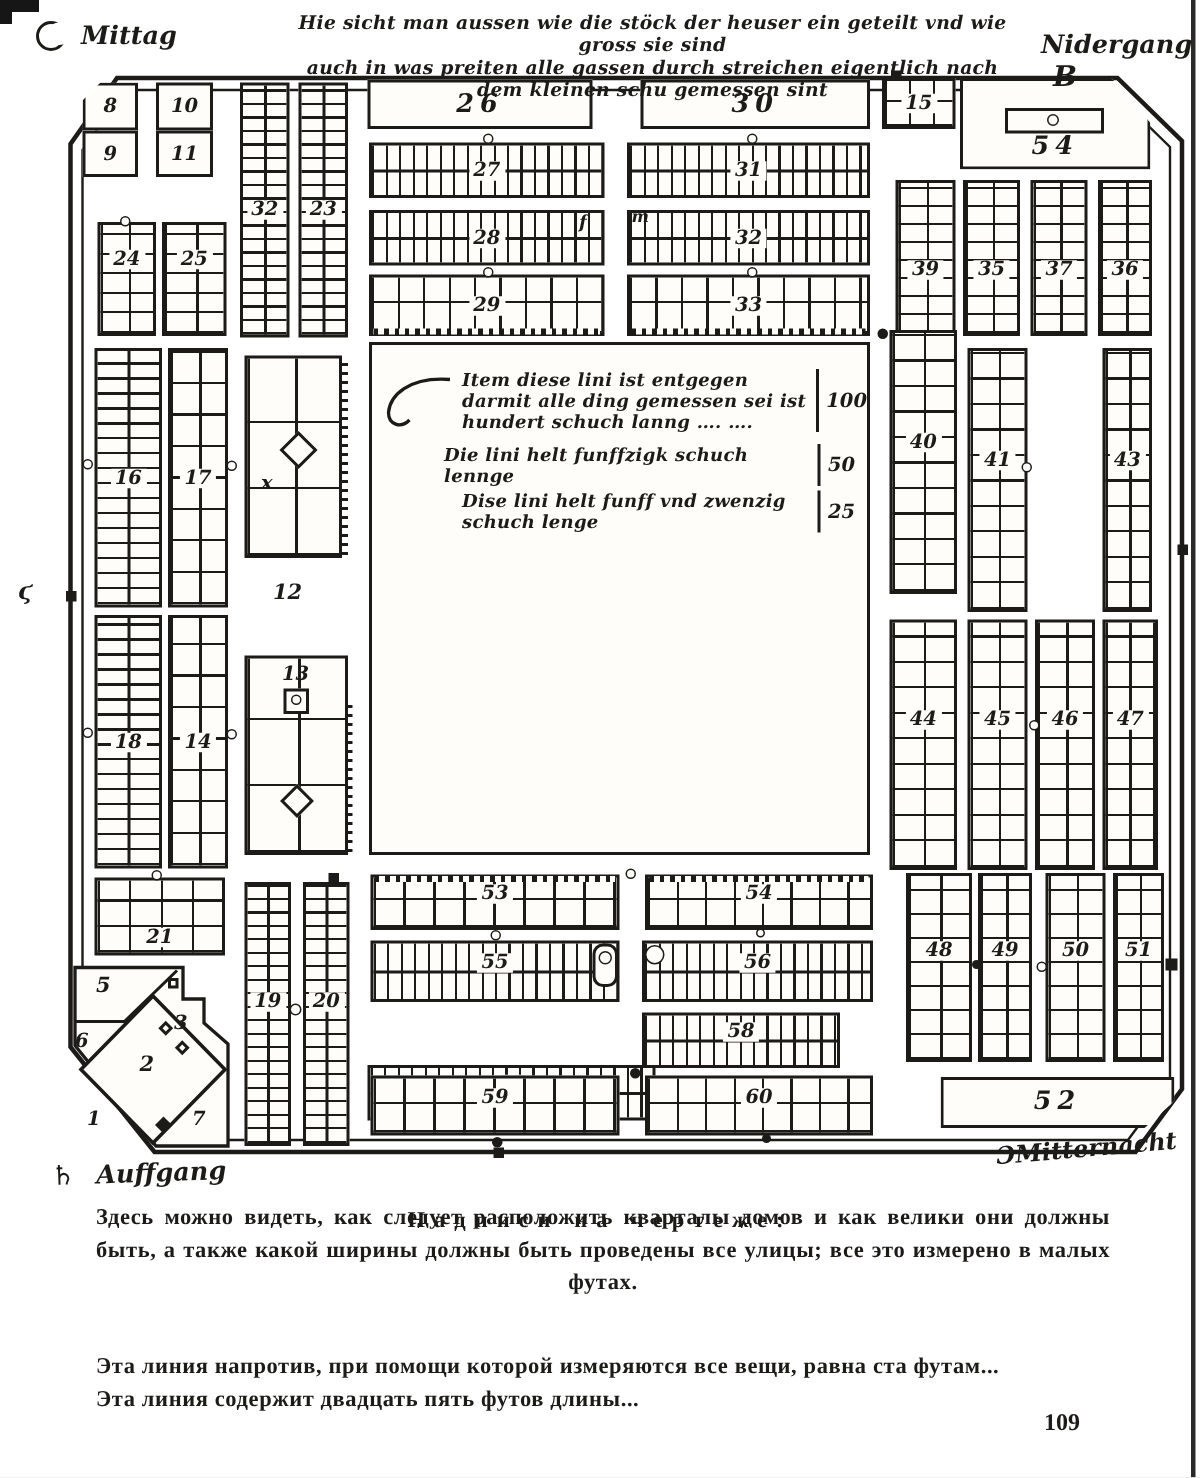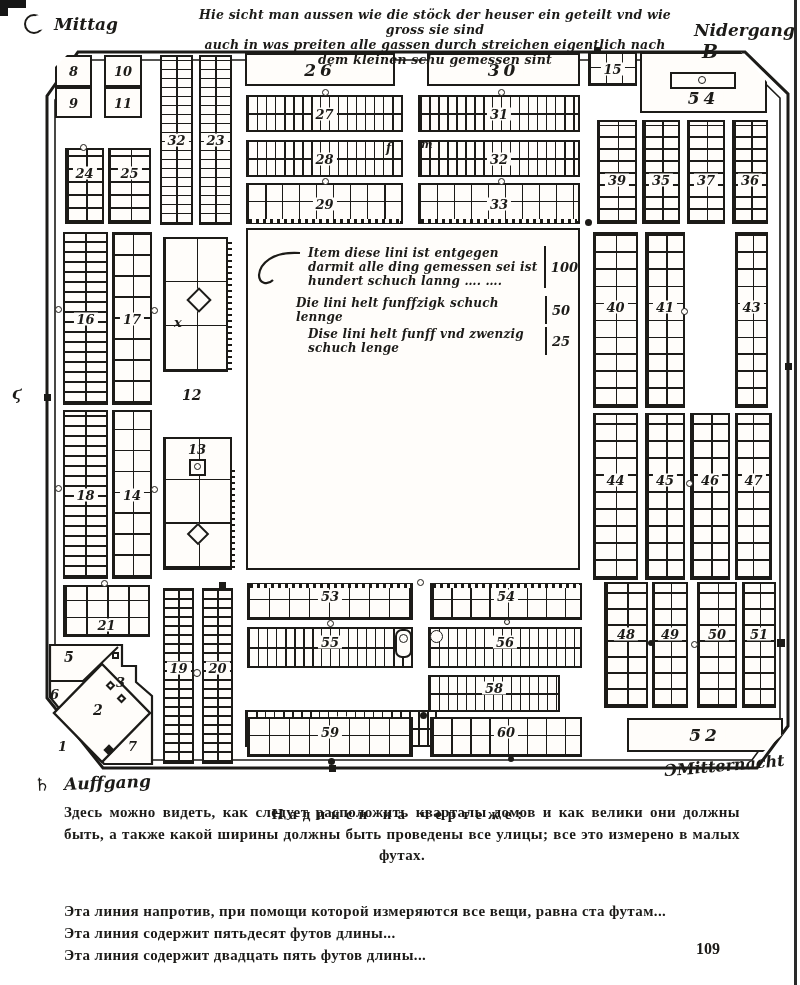--- a/index.html
+++ b/index.html
@@ -167,21 +167,21 @@
       </div>
       <div class="blk" style="position: absolute; left: 642px; top: 120px; width: 38px; height: 104px; background-image: repeating-linear-gradient(90deg, rgb(28, 27, 24) 0px, rgb(28, 27, 24) 1.5px, transparent 1.5px, transparent 18px), repeating-linear-gradient(0deg, rgb(28, 27, 24) 0px, rgb(28, 27, 24) 1.5px, transparent 1.5px, transparent 12px);">
         <span class="blab" style="margin-top: 8px;">35</span>
       </div>
       <div class="blk" style="position: absolute; left: 687px; top: 120px; width: 38px; height: 104px; background-image: repeating-linear-gradient(90deg, rgb(28, 27, 24) 0px, rgb(28, 27, 24) 1.5px, transparent 1.5px, transparent 18px), repeating-linear-gradient(0deg, rgb(28, 27, 24) 0px, rgb(28, 27, 24) 1.5px, transparent 1.5px, transparent 12px);">
         <span class="blab" style="margin-top: 8px;">37</span>
       </div>
       <div class="blk" style="position: absolute; left: 732px; top: 120px; width: 36px; height: 104px; background-image: repeating-linear-gradient(90deg, rgb(28, 27, 24) 0px, rgb(28, 27, 24) 1.5px, transparent 1.5px, transparent 17px), repeating-linear-gradient(0deg, rgb(28, 27, 24) 0px, rgb(28, 27, 24) 1.5px, transparent 1.5px, transparent 12px);">
         <span class="blab" style="margin-top: 8px;">36</span>
       </div>
-      <div class="blk" style="position: absolute; left: 593px; top: 232px; width: 45px; height: 176px; background-image: repeating-linear-gradient(90deg, rgb(28, 27, 24) 0px, rgb(28, 27, 24) 1.5px, transparent 1.5px, transparent 21px), repeating-linear-gradient(0deg, rgb(28, 27, 24) 0px, rgb(28, 27, 24) 1.5px, transparent 1.5px, transparent 17px);">
+      <div class="blk" style="position: absolute; left: 593px; top: 220px; width: 45px; height: 176px; background-image: repeating-linear-gradient(90deg, rgb(28, 27, 24) 0px, rgb(28, 27, 24) 1.5px, transparent 1.5px, transparent 21px), repeating-linear-gradient(0deg, rgb(28, 27, 24) 0px, rgb(28, 27, 24) 1.5px, transparent 1.5px, transparent 17px);">
         <span class="blab" style="margin-top: -13px;">40</span>
       </div>
       <div class="blk" style="position: absolute; left: 645px; top: 232px; width: 40px; height: 176px; background-image: repeating-linear-gradient(90deg, rgb(28, 27, 24) 0px, rgb(28, 27, 24) 1.5px, transparent 1.5px, transparent 19px), repeating-linear-gradient(0deg, rgb(28, 27, 24) 0px, rgb(28, 27, 24) 1.5px, transparent 1.5px, transparent 17px);">
         <span class="blab" style="margin-top: -13px;">41</span>
       </div>
       <div class="blk" style="position: absolute; left: 735px; top: 232px; width: 33px; height: 176px; background-image: repeating-linear-gradient(90deg, rgb(28, 27, 24) 0px, rgb(28, 27, 24) 1.5px, transparent 1.5px, transparent 16px), repeating-linear-gradient(0deg, rgb(28, 27, 24) 0px, rgb(28, 27, 24) 1.5px, transparent 1.5px, transparent 17px);">
         <span class="blab" style="margin-top: -13px;">43</span>
       </div>
       <div class="blk" style="position: absolute; left: 593px; top: 413px; width: 45px; height: 167px; background-image: repeating-linear-gradient(90deg, rgb(28, 27, 24) 0px, rgb(28, 27, 24) 1.5px, transparent 1.5px, transparent 21px), repeating-linear-gradient(0deg, rgb(28, 27, 24) 0px, rgb(28, 27, 24) 1.5px, transparent 1.5px, transparent 17px);">
         <span class="blab" style="margin-top: -17px;">44</span>
@@ -341,18 +341,17 @@
     <span>Auffgang</span>
   </div>
   <div id="mitternacht" class="script">
     <span>Ɔ</span><span>Mitternacht</span>
   </div>
 
   <div id="cap-title">Надписи на чертеже:</div>
   <div id="cap-para">Здесь можно видеть, как следует расположить кварталы домов и как велики они должны быть, а также какой ширины должны быть проведены все улицы; все это измерено в малых футах.</div>
   <div id="cap-lines">
     <div>Эта линия напротив, при помощи которой измеряются все вещи, равна ста футам...</div>
-    <div>Эта линия содержит пятьдесят футов длины...</div>
     <div>Эта линия содержит двадцать пять футов длины...</div>
   </div>
   <div id="page-num">109</div>
 
 </div>
 
 </body></html>

